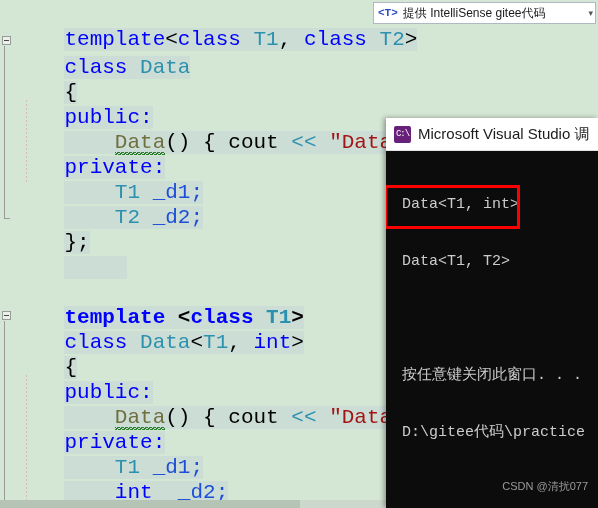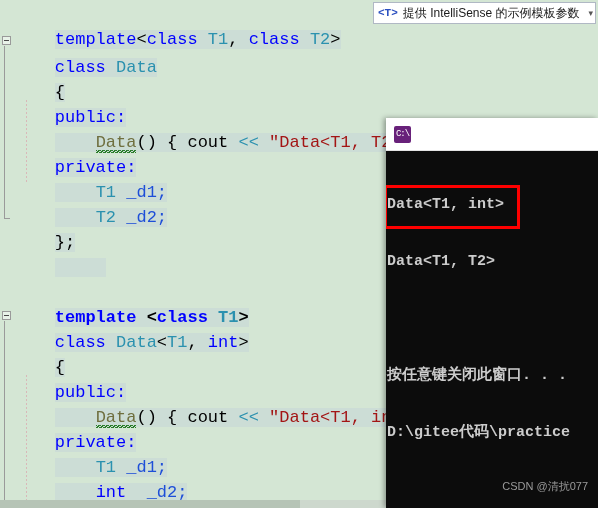--- a/index.html
+++ b/index.html
@@ -12,21 +12,21 @@
 
   
   #editor{
     position:absolute;left:0;top:0;width:598px;height:508px;
     background:#d4e6d4;
   }
 
   .code-line{
     position:absolute;left:0;height:25px;line-height:25px;
     white-space:pre;
-    font-size:17px;
+    font-size:21px;
     letter-spacing:0px;
   }
 
   
   .hl{background:#ccddd6;}
 
   
   .kw   {color:#0000ff;}          
   .type {color:#2b91af;}          
   .id   {color:#1d4ed8;}
@@ -111,21 +111,21 @@
   }
   #console-body{
     position:relative;padding:6px 0 0 0;
     color:#cccccc;font-family:"Liberation Mono","DejaVu Sans Mono",monospace;
     font-size:15px;line-height:19px;white-space:pre;
   }
   #out-box{
     position:absolute;left:-2px;top:34px;width:136px;height:44px;
     border:3px solid #ff0000;box-sizing:border-box;
   }
-  .con-line{padding-left:1px;white-space:pre;font-weight:bold;}
+  .con-line{padding-left:16px;white-space:pre;}
   .con-gap{height:19px;}
   #watermark{
     position:absolute;right:10px;bottom:14px;
     color:#9a9a9a;font-family:"Liberation Sans",sans-serif;font-size:11px;
     white-space:nowrap;
   }
 
   
   #hscroll{
     position:absolute;left:0;bottom:0;width:386px;height:8px;
@@ -223,27 +223,28 @@
     <span class="hl">    <span class="kw">int</span><span class="id">  _d2;</span></span>
   </div>
 
   <div id="hscroll">
     <div class="thumb"></div>
   </div>
 </div>
 
 <div id="tt">
   <span class="tt-tag">&lt;T&gt;</span>
-  <span class="tt-text">提供 IntelliSense 的示例模板参数</span>
+  <span class="tt-text">提供 IntelliSense gitee代码</span>
   <span class="tt-caret">▾</span>
 </div>
 
 <div id="console">
   <div id="console-titlebar">
     <span class="app-icon">C:\</span>
+    <span class="title">Microsoft Visual Studio 调</span>
   </div>
   <div id="console-body">
     <div class="con-line">Data&lt;T1, int&gt;</div>
     <div class="con-line">Data&lt;T1, T2&gt;</div>
     <div class="con-gap"></div>
     <div class="con-line">按任意键关闭此窗口. . .</div>
     <div class="con-line">D:\gitee代码\practice</div>
     <div id="out-box"></div>
   </div>
   <div id="watermark">CSDN @清扰077</div>

